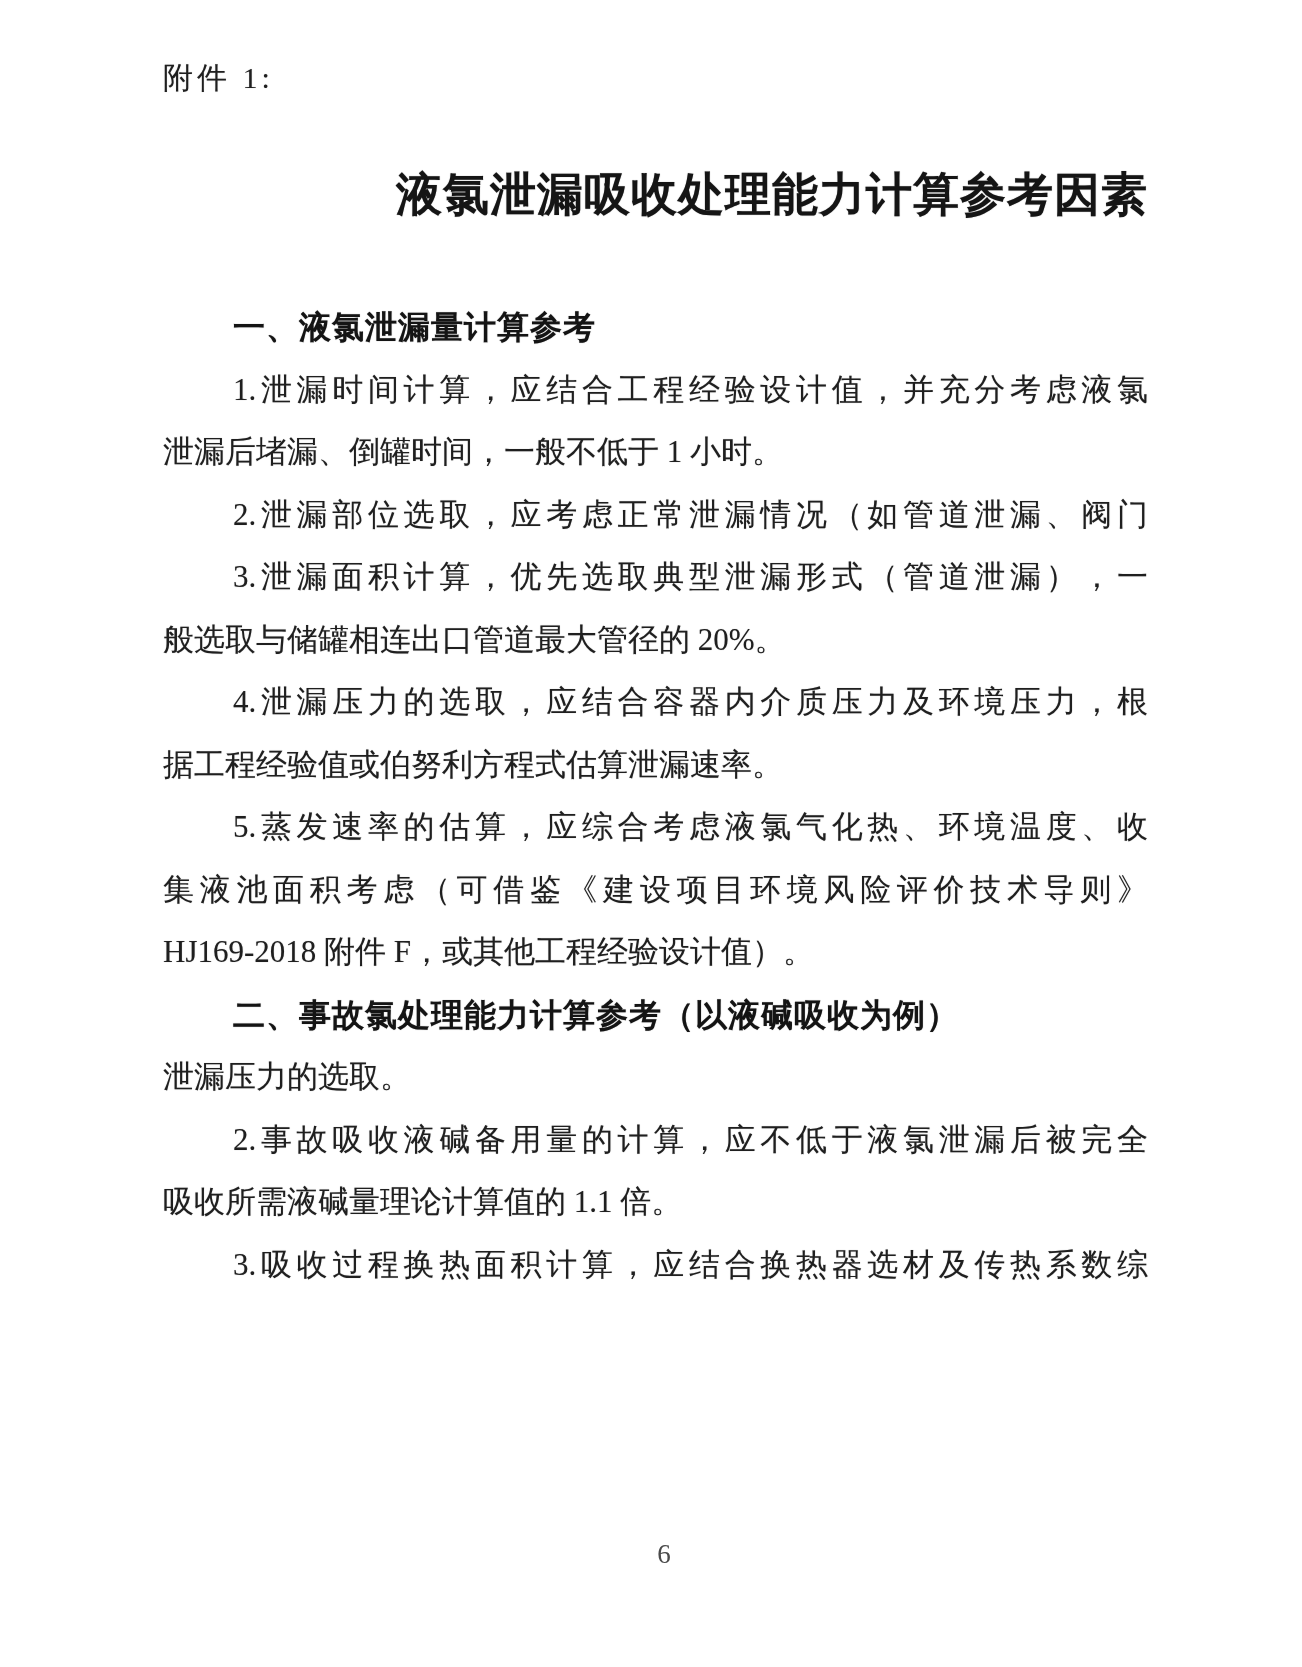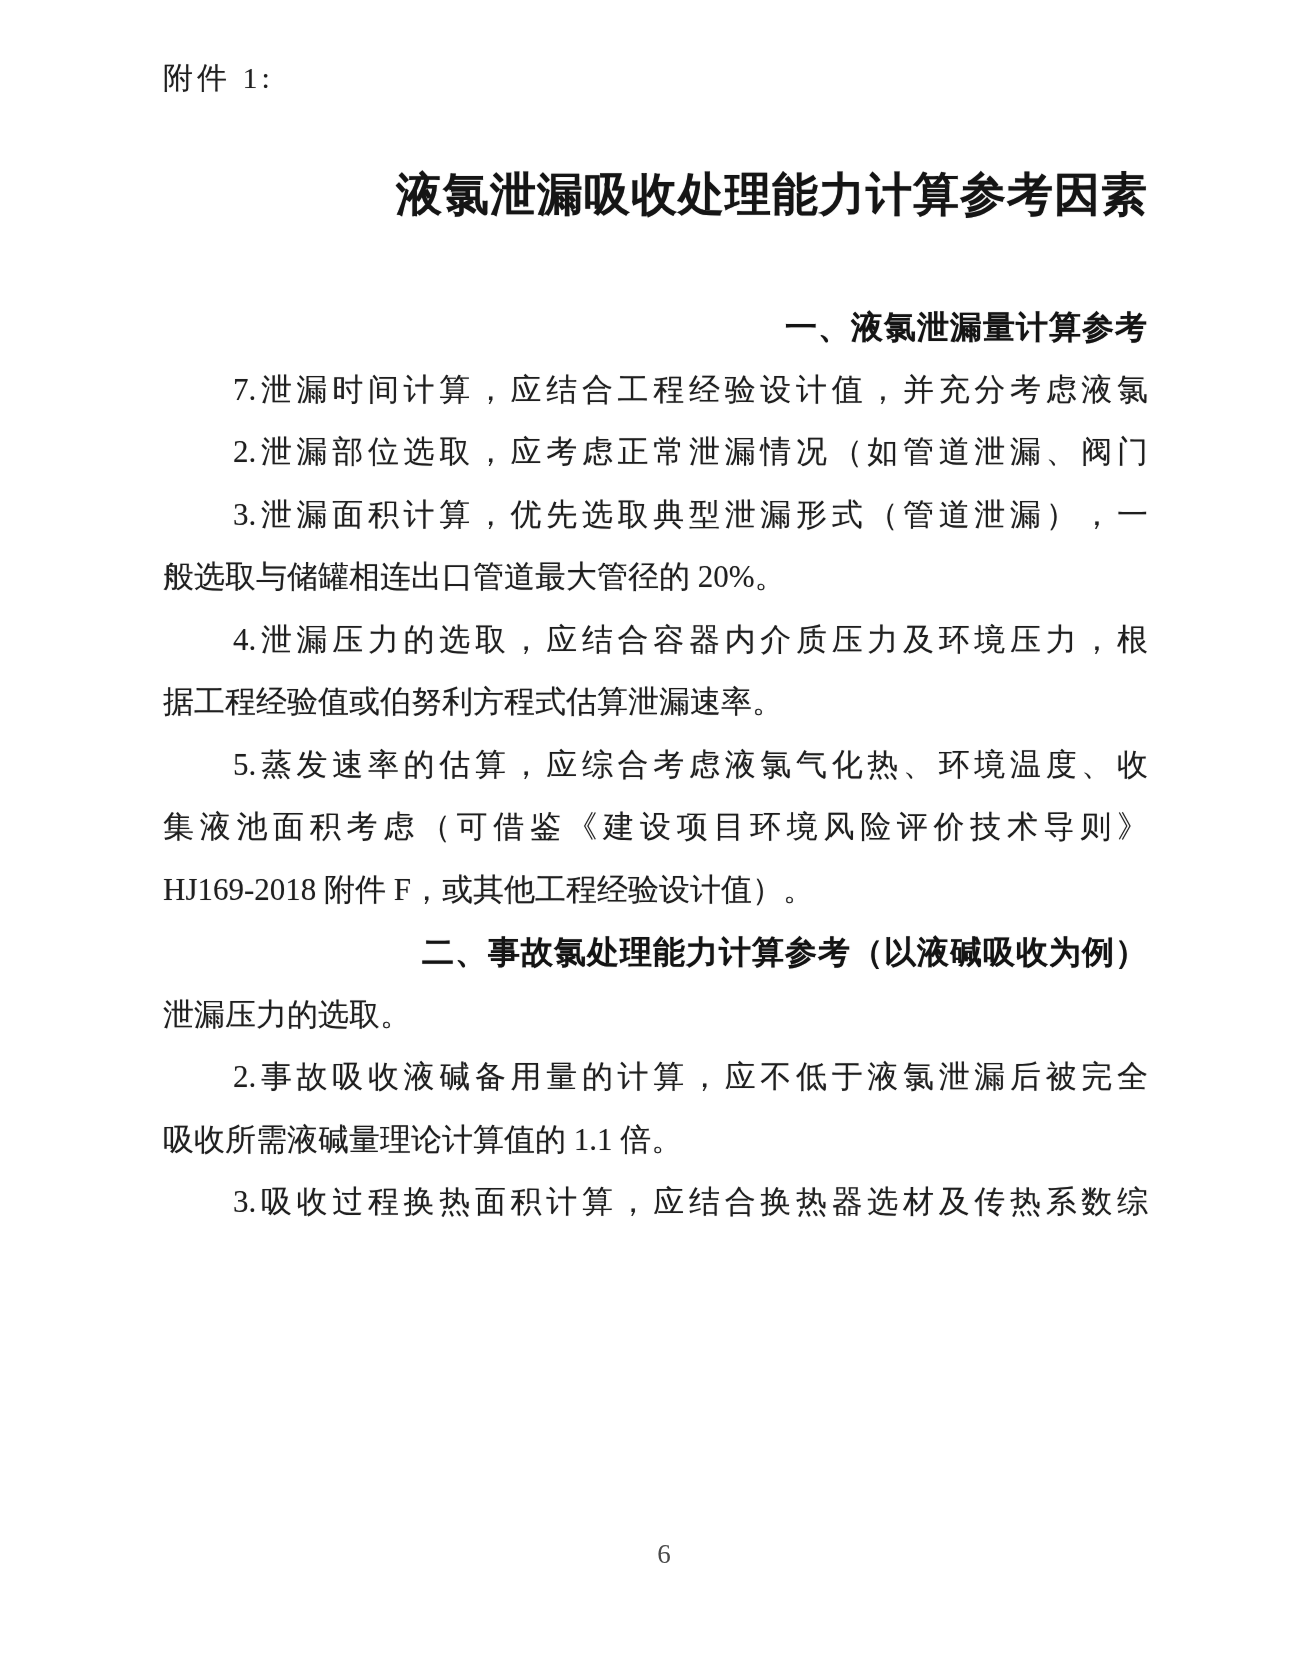--- a/index.html
+++ b/index.html
@@ -54,21 +54,20 @@
     text-shadow: 0 0 1px rgba(0,0,0,0.32);
   }
   .row.fill {
     white-space: normal;
     text-align: justify;
     text-align-last: justify;
     text-justify: inter-character;
   }
   .row.indent {
     text-indent: 70px;
-    text-align: right;
   }
   .row.heading {
     font-weight: 700;
     font-size: 32px;
     font-family: "Liberation Sans", "DejaVu Sans", sans-serif;
     color: #141414;
     letter-spacing: 1px;
     text-shadow: 0 0 1px rgba(0,0,0,0.45);
   }
   .page-number {
@@ -90,21 +89,22 @@
 <div class="page">
 
   <div class="attachment-label">附件 1:</div>
 
   <div class="doc-title">液氯泄漏吸收处理能力计算参考因素</div>
 
   <div class="content">
 
     <div class="row heading indent">一、液氯泄漏量计算参考</div>
 
-    <div class="row indent fill">7.泄漏时间计算，应结合工程经验设计值，并充分考虑液氯</div>
+    <div class="row indent fill">1.泄漏时间计算，应结合工程经验设计值，并充分考虑液氯</div>
+    <div class="row">泄漏后堵漏、倒罐时间，一般不低于 1 小时。</div>
 
     <div class="row indent fill">2.泄漏部位选取，应考虑正常泄漏情况（如管道泄漏、阀门</div>
 
     <div class="row indent fill">3.泄漏面积计算，优先选取典型泄漏形式（管道泄漏），一</div>
     <div class="row">般选取与储罐相连出口管道最大管径的 20%。</div>
 
     <div class="row indent fill">4.泄漏压力的选取，应结合容器内介质压力及环境压力，根</div>
     <div class="row">据工程经验值或伯努利方程式估算泄漏速率。</div>
 
     <div class="row indent fill">5.蒸发速率的估算，应综合考虑液氯气化热、环境温度、收</div>

